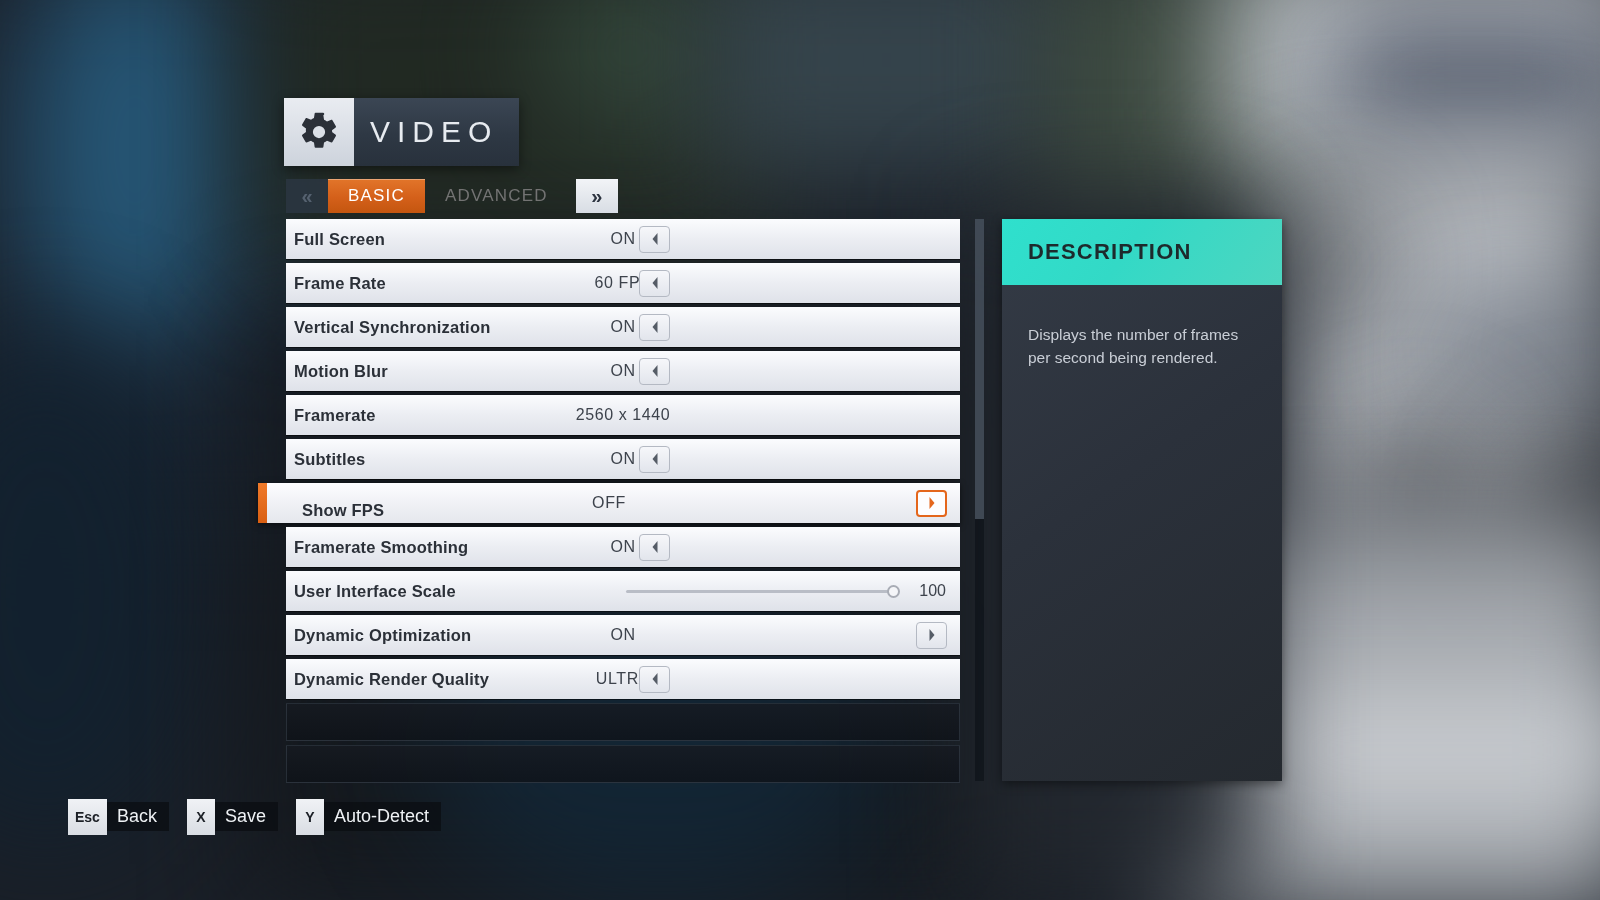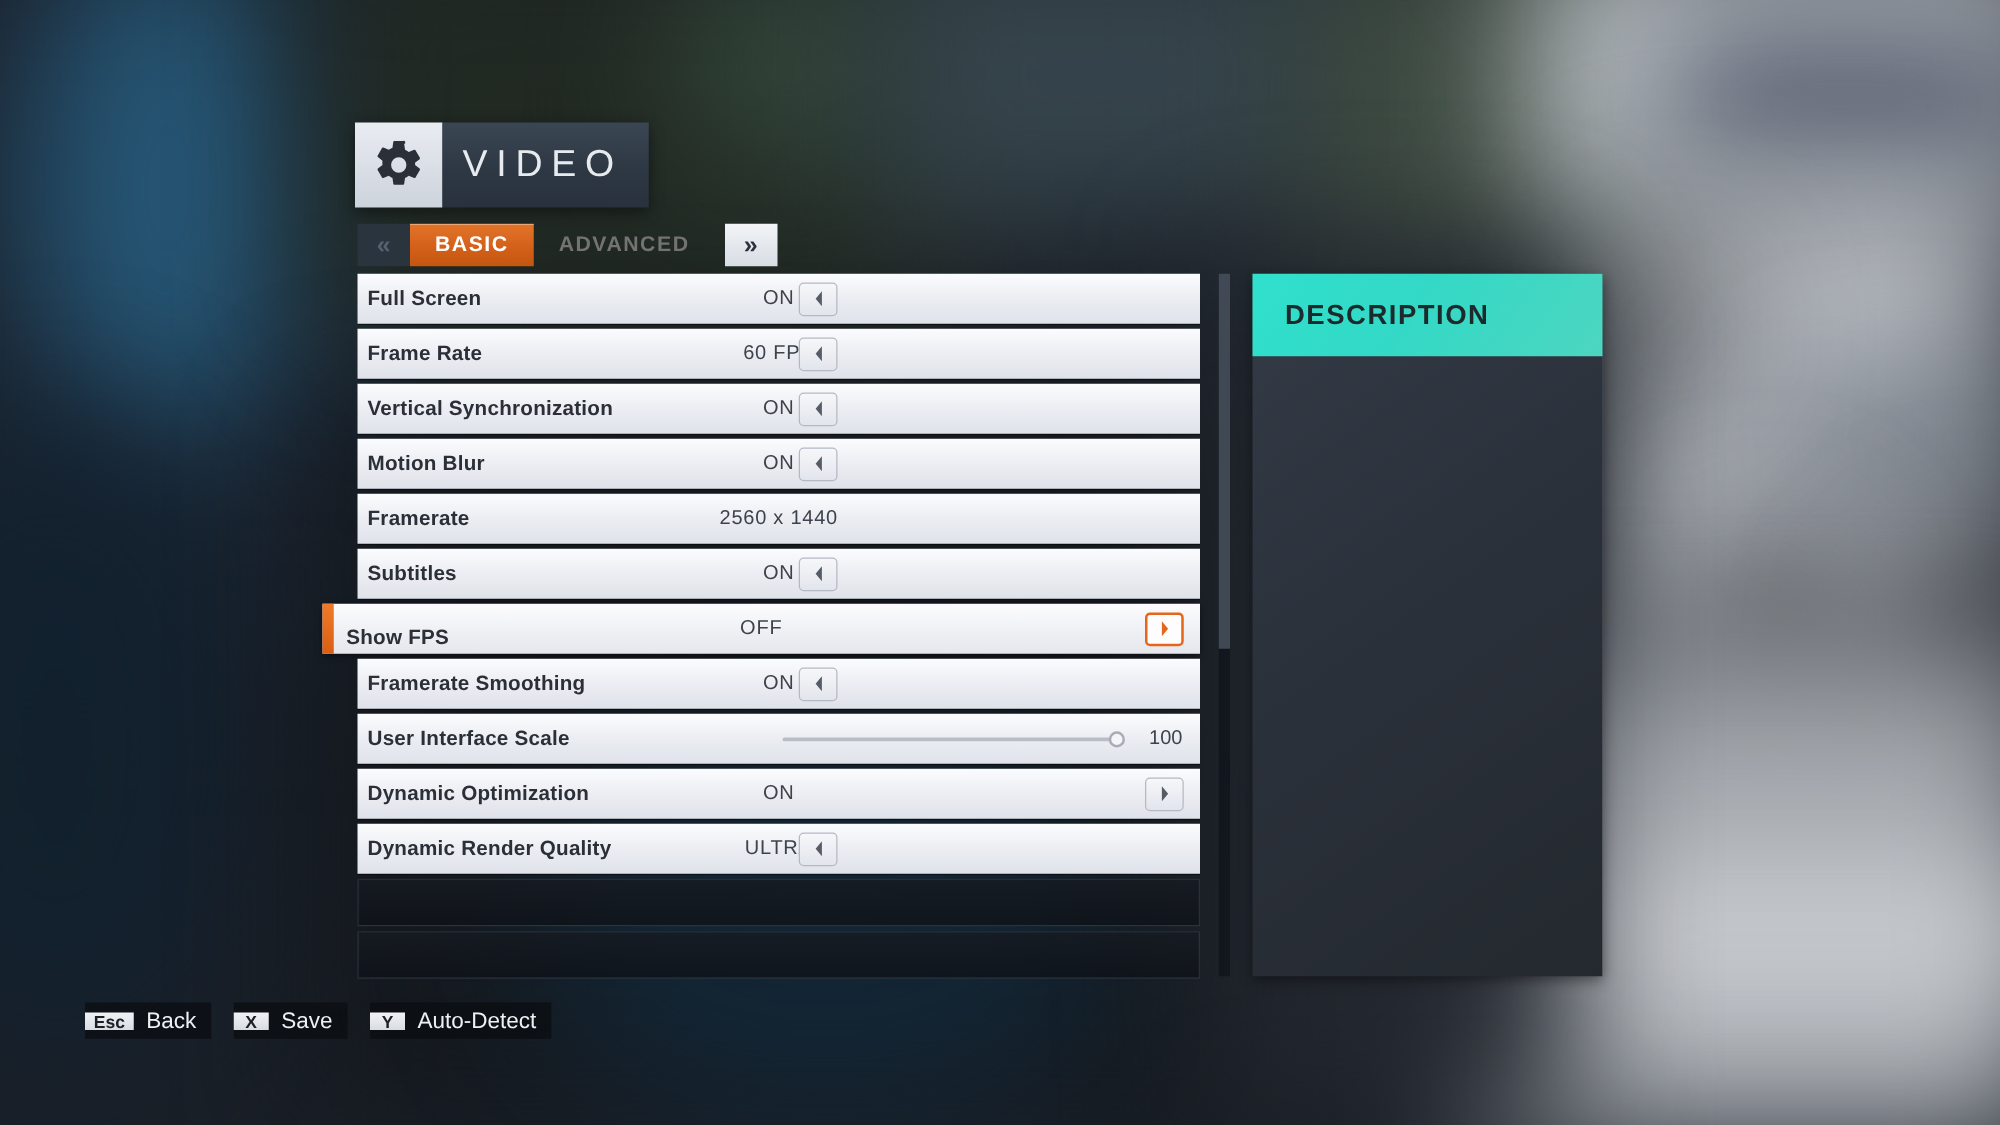--- a/index.html
+++ b/index.html
@@ -30,21 +30,21 @@
   .header .title-box .title { color:#e7ebf0; font-size:30px; font-weight:normal;
             letter-spacing:7px; padding-left:16px; }
 
   
   .tabs { position:absolute; left:286px; top:179px; display:flex; align-items:center; gap:0; height:34px; }
   .tab-arrow { width:42px; height:34px; display:flex; align-items:center; justify-content:center;
       font-size:20px; font-weight:bold; }
   .tab-arrow.left  { background:rgba(44,54,66,.85); color:#55616f; }
   .tab-arrow.right { background:linear-gradient(180deg,#f2f4f7,#d8dde4); color:#2d3440; margin-left:8px; }
   .tab { height:34px; padding:0 20px; display:flex; align-items:center; justify-content:center;
-      font-size:17px; font-weight:bold; letter-spacing:1.2px; }
+      font-size:17px; font-weight:normal; letter-spacing:1.2px; }
   .tab.active { background:linear-gradient(180deg,#e2752a 0%,#d4601a 55%,#c4560f 100%);
       color:#fff; box-shadow:inset 0 1px 0 rgba(255,255,255,.35); }
   .tab.inactive { color:#737373; background:transparent; }
 
   
   .list { position:absolute; left:286px; top:219px; width:674px; }
   .row { position:relative; height:40px; margin-bottom:4px;
       background:linear-gradient(180deg,#fbfcfe 0%,#eceef3 48%,#dfe2e9 100%);
       display:flex; align-items:center;
       box-shadow:0 1px 0 rgba(0,0,0,.45); }
@@ -57,21 +57,21 @@
       border:1px solid #b4b9c3; border-radius:4px;
       display:flex; align-items:center; justify-content:center; }
   .btn-arrow svg { width:11px; height:14px; }
   .btn-left { left:353px; }
   .btn-right-edge { right:13px; }
 
   
   .row.selected { margin-left:-28px; width:702px;
       background:linear-gradient(180deg,#fdfdff 0%,#f0f1f5 50%,#e5e7ed 100%);
       box-shadow:0 2px 6px rgba(0,0,0,.5); }
-  .row.selected .label { padding-left:19px;margin-top:14px; }
+  .row.selected .label { padding-left:44px;margin-top:14px; }
   .row.selected .sel-bar { position:absolute; left:0; top:0; width:9px; height:100%;
       background:linear-gradient(180deg,#f07a2a,#d95f12); }
   .row.selected .btn-arrow { border:2px solid #e4661b; background:#fdfdfe; }
 
   
   .slider-wrap { position:absolute; left:340px; right:60px; display:flex; align-items:center; }
   .slider-track { flex:1; height:3px; background:#b9bdc6; border-radius:2px; }
   .slider-knob { width:13px; height:13px; border-radius:50%; border:2px solid #a8acb5;
       background:#f4f5f8; margin-left:-6px; }
   .slider-val { position:absolute; right:14px; font-size:16px; color:#3d434c; }
@@ -94,21 +94,21 @@
       display:flex; align-items:center; padding-left:26px; }
   .desc .desc-head .t { font-size:22px; font-weight:bold; color:#1d2a2c; letter-spacing:1.2px; }
   .desc .desc-body { padding:38px 26px 0 26px; }
   .desc .desc-body p { color:#c9ced6; font-size:15.5px; line-height:1.5; }
 
   
   .footer { position:absolute; left:68px; top:802px; display:flex; align-items:center; gap:18px; }
   .hint { display:flex; align-items:center; background:rgba(10,12,16,.72); height:29px;
       padding-right:12px; }
   .hint .key { background:linear-gradient(180deg,#f0f2f5,#d9dde3); color:#1c2026;
-      font-size:14px; font-weight:bold; height:14px; min-width:28px; padding:0 7px;
+      font-size:14px; font-weight:bold; height:36px; min-width:28px; padding:0 7px;
       display:flex; align-items:center; justify-content:center; }
   .hint .lbl { color:#eef1f4; font-size:18px; padding-left:10px; }
 </style>
 </head>
 <body>
 
 <div id="bg">
   <div class="rect" style="left:-40px;top:-40px;width:420px;height:560px;background:#1b2430;"></div>
   <div class="blob" style="left:20px;top:-60px;width:230px;height:420px;background:#2f7fae;opacity:.55;"></div>
   <div class="blob" style="left:-120px;top:330px;width:330px;height:520px;background:#12212f;opacity:.9;"></div>
@@ -266,20 +266,23 @@
   </div>
 
   <div class="scrollbar">
     <div class="thumb"></div>
   </div>
 
   <div class="desc">
     <div class="desc-head">
       <span class="t">DESCRIPTION</span>
     </div>
+    <div class="desc-body">
+      <p>Displays the number of frames per second being rendered.</p>
+    </div>
   </div>
 
   <div class="footer">
     <div class="hint">
       <span class="key">Esc</span>
       <span class="lbl">Back</span>
     </div>
     <div class="hint">
       <span class="key">X</span>
       <span class="lbl">Save</span>

